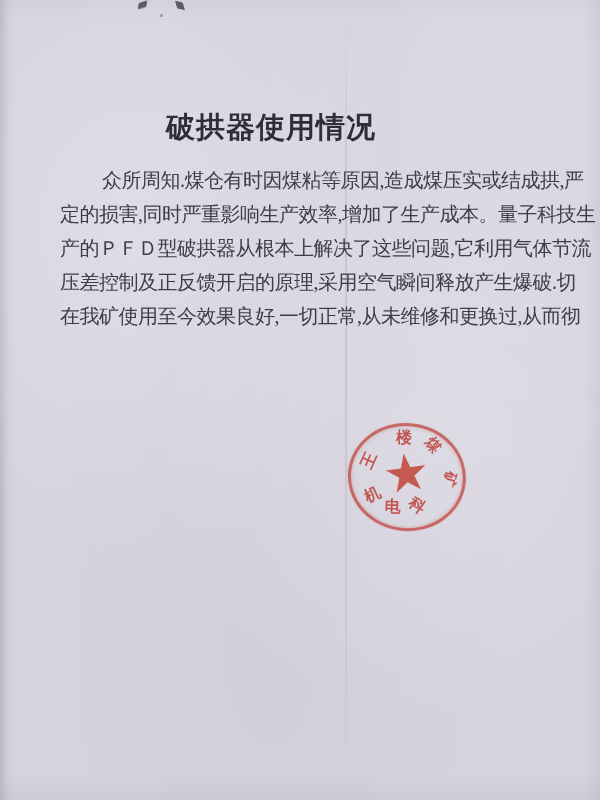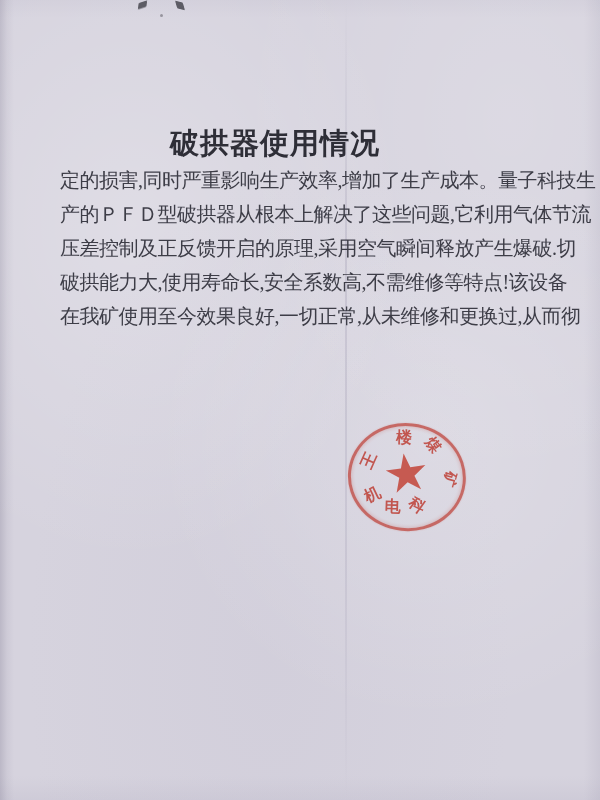--- a/index.html
+++ b/index.html
@@ -27,21 +27,21 @@
 
   
   .smudge{position:absolute;background:#35353d;opacity:0.75;filter:blur(0.6px);}
   .smudge.s1{left:138px;top:2px;width:9px;height:6px;transform:rotate(-18deg) skewX(-25deg);border-radius:1px;}
   .smudge.s2{left:176px;top:2px;width:8px;height:7px;transform:rotate(14deg) skewX(30deg);border-radius:1px;}
   .smudge.s3{left:160px;top:14px;width:3px;height:3px;border-radius:50%;opacity:0.4;}
 
   .title{
     position:absolute;left:0;top:108px;width:518px;
     text-align:center;font-size:29px;font-weight:700;letter-spacing:1px;
-    color:#2e2e37;margin:16px;
+    color:#2e2e37;margin:0;padding-left:12px;
   }
 
   .body-text{
     position:absolute;left:60px;top:163px;width:482px;
     font-size:20px;color:#3d3d47;font-weight:500;
   }
   .line{
     height:34px;line-height:34px;white-space:nowrap;
     text-align:justify;text-align-last:justify;
     letter-spacing:-0.5px;
@@ -86,24 +86,24 @@
 
   <div class="crease-v"></div>
 
   <span class="smudge s1"></span>
   <span class="smudge s2"></span>
   <span class="smudge s3"></span>
 
   <h1 class="title">破拱器使用情况</h1>
 
   <div class="body-text">
+    <div class="line first">众所周知.煤仓有时因煤粘等原因,造成煤压实或结成拱,严</div>
     <div class="line">定的损害,同时严重影响生产效率,增加了生产成本。量子科技生</div>
     <div class="line">产的ＰＦＤ型破拱器从根本上解决了这些问题,它利用气体节流</div>
     <div class="line">压差控制及正反馈开启的原理,采用空气瞬间释放产生爆破.切</div>
-    <div class="line">破拱能力大,使用寿命长,安全系数高,不需维修等特点!该设备</div>
     <div class="line">在我矿使用至今效果良好,一切正常,从未维修和更换过,从而彻</div>
   </div>
 
   <div class="stamp">
     <div class="stamp-ring"></div>
     <div class="stamp-star">★</div>
     <span class="stamp-char c-wang">王</span>
     <span class="stamp-char c-lou">楼</span>
     <span class="stamp-char c-mei">煤</span>
     <span class="stamp-char c-kuang">矿</span>

